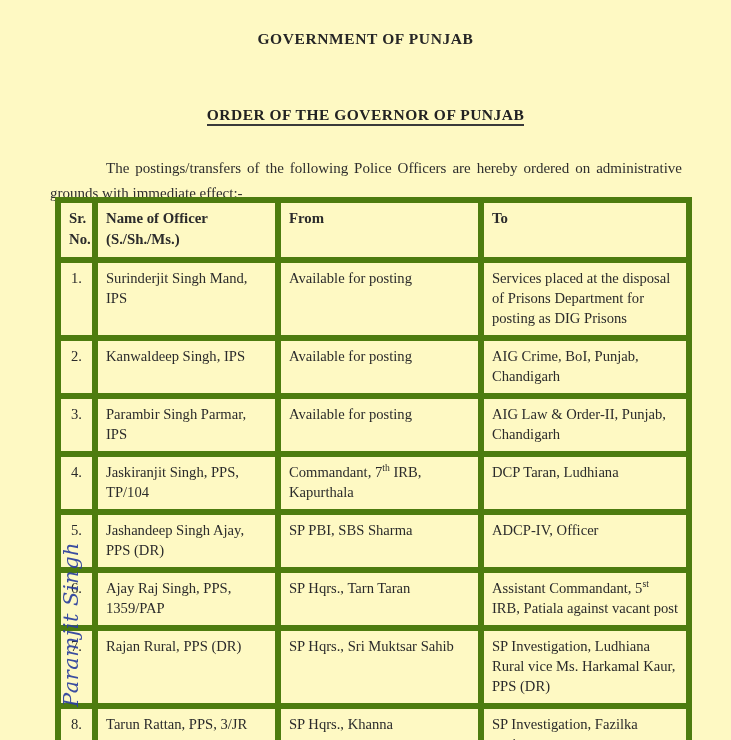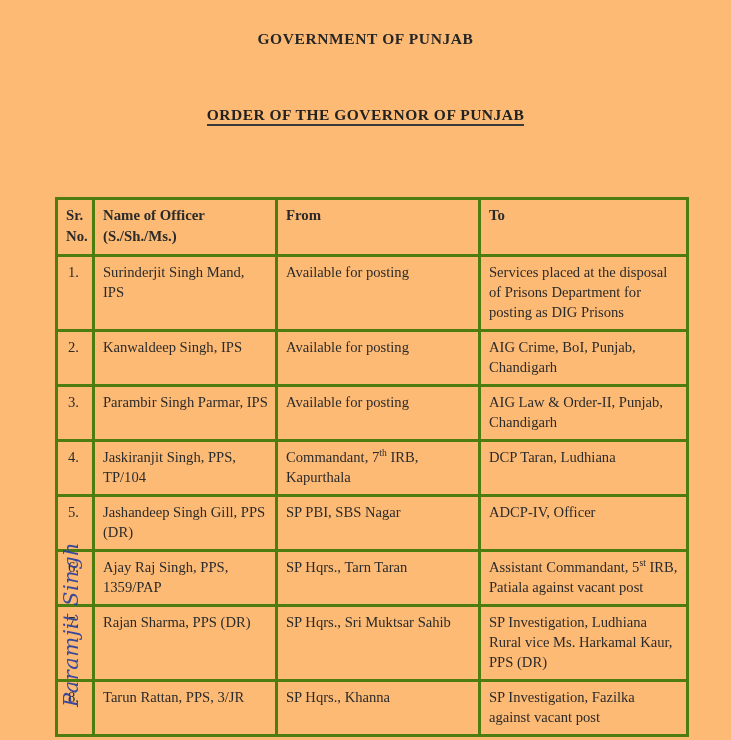--- a/index.html
+++ b/index.html
@@ -13,21 +13,21 @@
     font-family: "Liberation Serif", "DejaVu Serif", serif;
     color: #2b2b2b;
     overflow: hidden;
     position: relative;
   }
 
   .page {
     position: relative;
     width: 731px;
     height: 740px;
-    background: #fdba74;
+    background: #fef9c3;
   }
 
   
   .header {
     position: absolute;
     left: 0;
     top: 28px;
     width: 731px;
     text-align: center;
   }
@@ -75,21 +75,21 @@
     position: absolute;
     left: 55px;
     top: 197px;
     width: 631px;
     border-collapse: collapse;
     table-layout: fixed;
     font-size: 14.6px;
     color: #2b2b2b;
   }
   .order-table td, .order-table th {
-    border: 3px solid #4d7c0f;
+    border: 6px solid #4d7c0f;
     vertical-align: top;
     padding: 5px 7px 7px 8px;
     line-height: 20px;
     text-align: left;
     font-weight: normal;
   }
   .order-table th {
     font-weight: bold;
     font-size: 14.8px;
     line-height: 21px;
@@ -132,20 +132,21 @@
 <div class="page">
 
   <div class="header">
     <div class="header-line">GOVERNMENT OF PUNJAB</div>
   </div>
 
   <div class="order-title">
     <span>ORDER OF THE GOVERNOR OF PUNJAB</span>
   </div>
 
+  <p class="intro"><span class="indent"></span><span>The postings/transfers of the following Police Officers are hereby ordered on administrative grounds with immediate effect:-</span></p>
 
   <table class="order-table">
     <colgroup>
       <col class="col-sr">
       <col class="col-name">
       <col class="col-from">
       <col class="col-to">
     </colgroup>
     <thead>
       <tr>
@@ -181,33 +182,33 @@
         <td>AIG Law &amp; Order-II, Punjab, Chandigarh</td>
       </tr>
       <tr>
         <td class="cell-sr">4.</td>
         <td>Jaskiranjit Singh, PPS, TP/104</td>
         <td><span>Commandant, 7</span><sup>th</sup><span> IRB, Kapurthala</span></td>
         <td>DCP Taran, Ludhiana</td>
       </tr>
       <tr>
         <td class="cell-sr">5.</td>
-        <td>Jashandeep Singh Gill, PPS (DR)</td>
-        <td>SP PBI, SBS Nagar</td>
+        <td>Jashandeep Singh Ajay, PPS (DR)</td>
+        <td>SP PBI, SBS Sharma</td>
         <td>ADCP-IV, Officer</td>
       </tr>
       <tr>
         <td class="cell-sr">6.</td>
         <td>Ajay Raj Singh, PPS, 1359/PAP</td>
         <td>SP Hqrs., Tarn Taran</td>
         <td><span>Assistant Commandant, 5</span><sup>st</sup><span> IRB, Patiala against vacant post</span></td>
       </tr>
       <tr>
         <td class="cell-sr">7.</td>
-        <td>Rajan Sharma, PPS (DR)</td>
+        <td>Rajan Rural, PPS (DR)</td>
         <td>SP Hqrs., Sri Muktsar Sahib</td>
         <td>SP Investigation, Ludhiana Rural vice Ms. Harkamal Kaur, PPS (DR)</td>
       </tr>
       <tr>
         <td class="cell-sr">8.</td>
         <td>Tarun Rattan, PPS, 3/JR</td>
         <td>SP Hqrs., Khanna</td>
         <td>SP Investigation, Fazilka against vacant post</td>
       </tr>
     </tbody>

